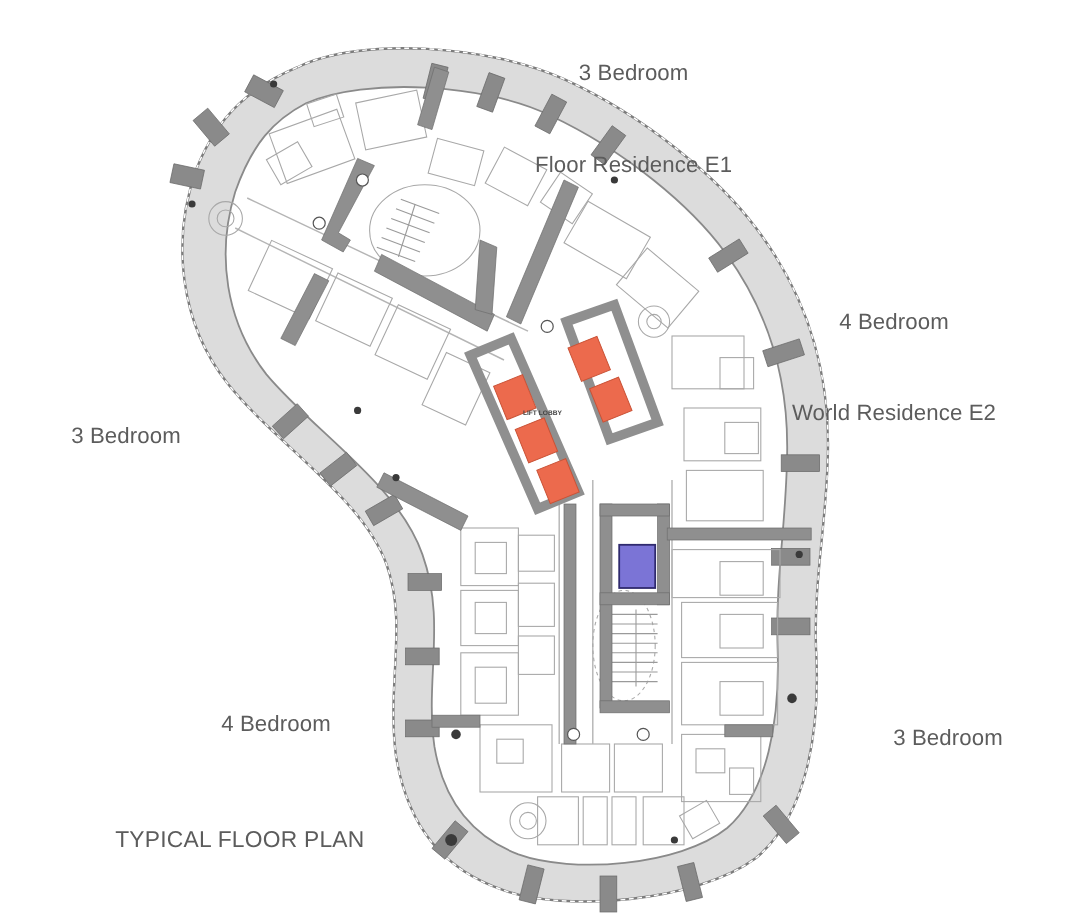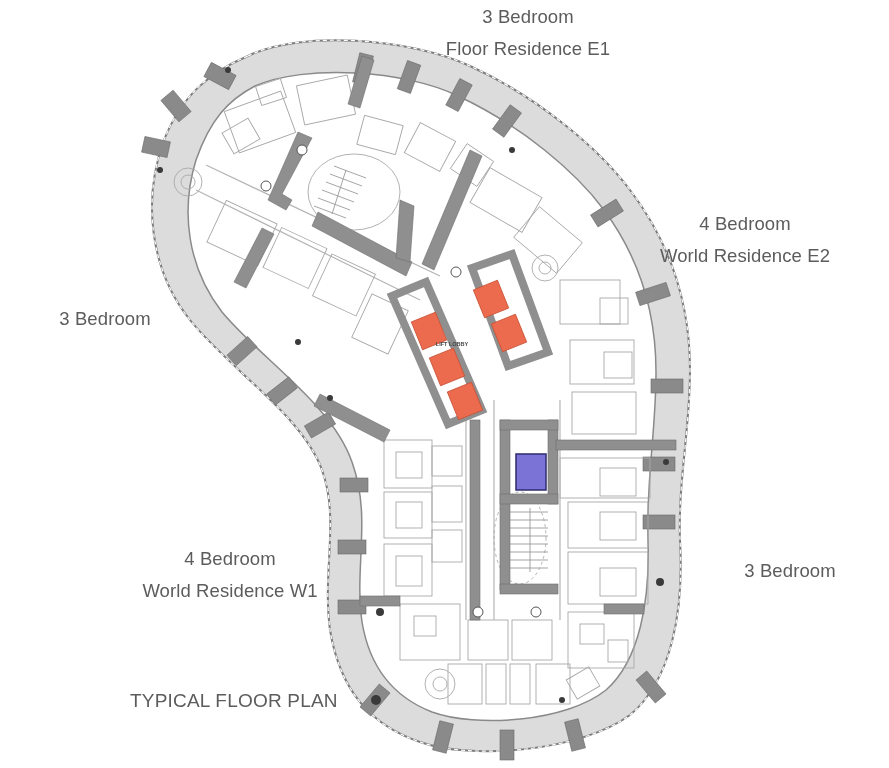--- a/index.html
+++ b/index.html
@@ -2,25 +2,25 @@
 <html><head>
   <meta charset="utf-8">
   <style>
     html, body { margin: 0; padding: 0; background: #ffffff; }
     body { width: 889px; height: 768px; position: relative; overflow: hidden;
            font-family: "Liberation Sans", sans-serif; color: #5a5a5a; }
     #plan { position: absolute; left: 0; top: 0; width: 889px; height: 768px; }
     .label { position: absolute; text-align: center; font-weight: 300;
              font-size: 18.5px; line-height: 32px; color: #5c5c5c;
              font-family: "Liberation Sans", sans-serif; letter-spacing: 0.1px; }
-    .label span { display: block; white-space: nowrap; }
+    .label span { display: block; white-space: nowrap; margin-top: 44px; }
     .title { position: absolute; left: 96px; top: 683px; font-size: 19px;
              color: #5c5c5c; line-height: 36px; letter-spacing: 0.2px;
              font-family: "Liberation Sans", sans-serif; }
-    .title span { display: block; white-space: nowrap; margin-left: 34px; }
+    .title span { display: block; white-space: nowrap; }
   </style>
 </head>
 <body>
 
 <svg id="plan" viewBox="0 0 889 768" xmlns="http://www.w3.org/2000/svg">
   <defs>
     <clipPath id="bodyClip">
       <path d="M248,56 C300,30 410,38 470,66 C540,98 600,150 630,190 C668,240 690,300 690,370 C690,430 678,480 680,540 C684,610 672,680 630,715 C580,752 470,760 420,742 C370,725 340,690 330,630 C322,570 340,520 322,470 C302,415 230,370 190,320 C150,270 142,200 164,140 C182,95 210,72 248,56 Z"></path>
     </clipPath>
   </defs>
@@ -217,21 +217,20 @@
 </div>
 <div class="label" style="left:646px; top:208px; width:198px;">
   <span>4 Bedroom</span>
   <span>World Residence E2</span>
 </div>
 <div class="label" style="left:2px; top:303px; width:206px;">
   <span>3 Bedroom</span>
 </div>
 <div class="label" style="left:128px; top:543px; width:204px;">
   <span>4 Bedroom</span>
-  <span>World Residence W1</span>
 </div>
 <div class="label" style="left:694px; top:555px; width:192px;">
   <span>3 Bedroom</span>
 </div>
 
 <div class="title">
   <span>TYPICAL FLOOR PLAN</span>
 </div>
 
 </body></html>

